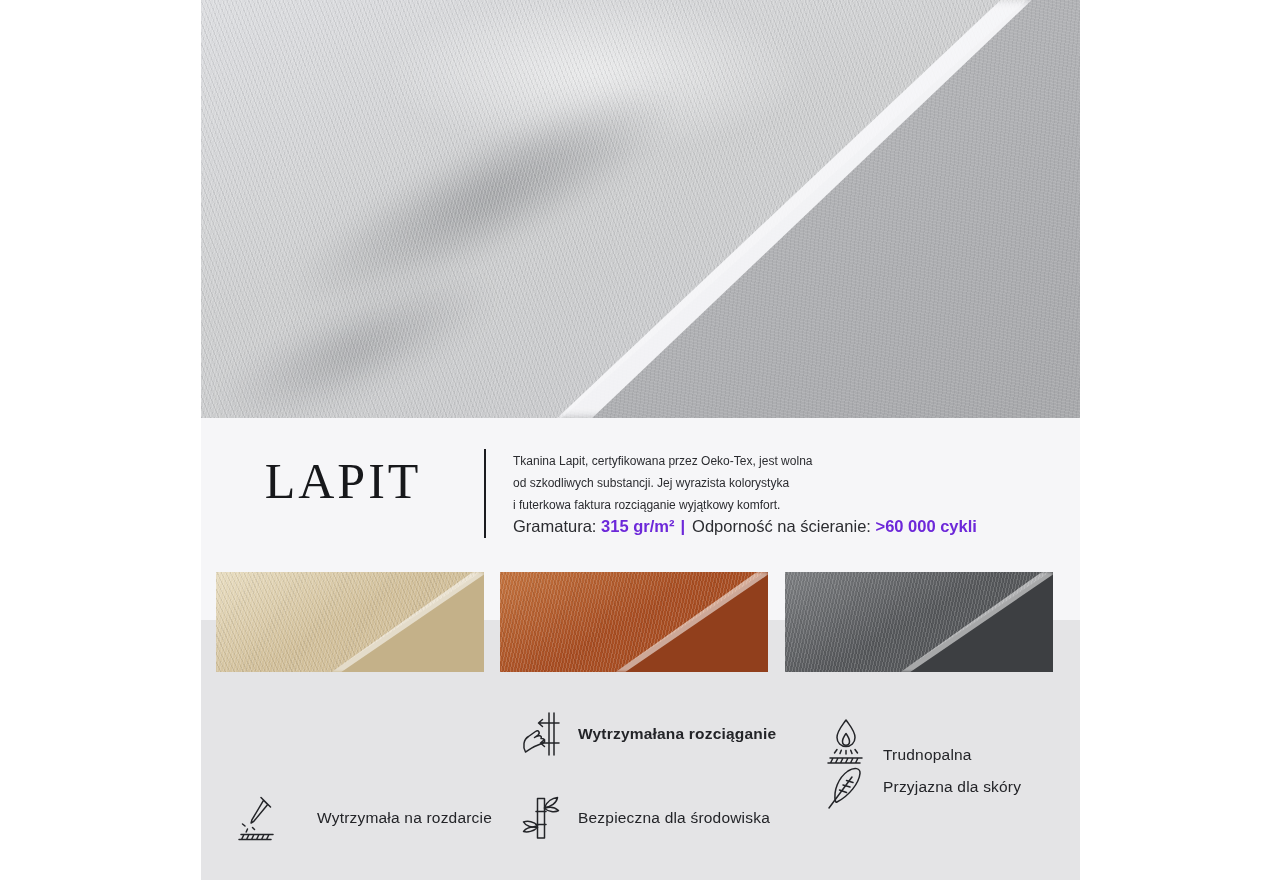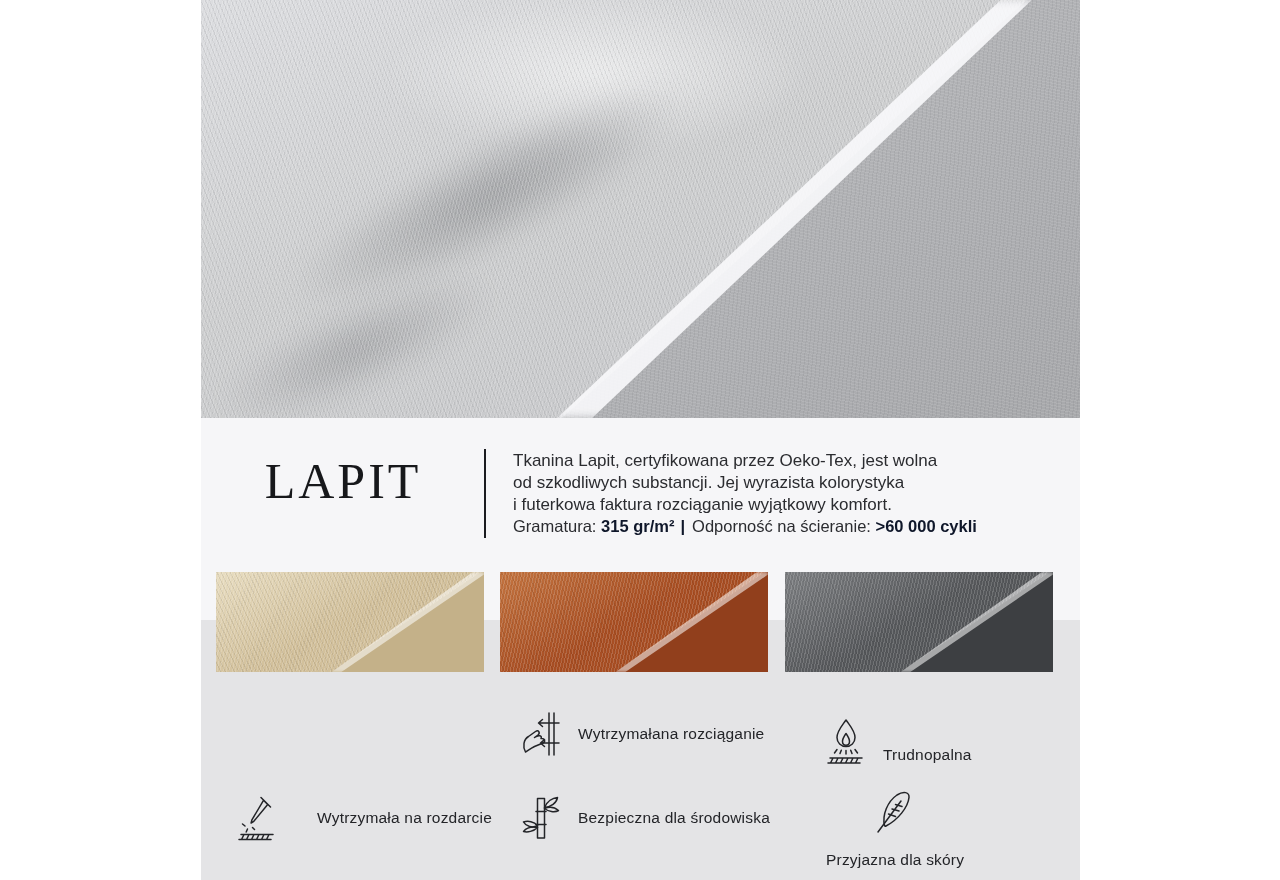--- a/index.html
+++ b/index.html
@@ -38,24 +38,24 @@
 
   
   .info-panel { position:absolute; left:0; top:418px; width:879px; height:202px; background:#f6f6f8; }
   .gray-panel { position:absolute; left:0; top:620px; width:879px; height:260px; background:#e4e4e6; }
 
   .title { position:absolute; left:0; top:452px; width:284px; text-align:center;
     font-family:"Liberation Serif", serif; font-weight:400; font-size:50px; line-height:58px;
     letter-spacing:3px; color:#17181b; }
   .divider { position:absolute; left:283px; top:449px; width:2px; height:89px; background:#1b1c20; }
   .description { position:absolute; left:312px; top:450px; width:560px;
-    font-size:17px; line-height:22px; color:#2b2c30; }
+    font-size:12px; line-height:22px; color:#2b2c30; }
   .specs { position:absolute; left:312px; top:514px; width:560px;
     font-size:16.5px; line-height:24px; color:#2b2c30; white-space:nowrap; }
-  .specs b { font-weight:700; color:#0f172a; }
+  .specs b { font-weight:700; color:#6d28d9; }
   .specs .sep { margin:0 7px 0 6px; }
 
   
   .swatch { position:absolute; top:572px; width:268px; height:100px; overflow:hidden;
     background:linear-gradient(150deg, var(--light) 0%, var(--face) 48%, var(--face) 100%); }
   .swatch.s1 { left:15px; } .swatch.s2 { left:299px; } .swatch.s3 { left:584px; }
   .swatch .tex { position:absolute; inset:0;
     background:
       repeating-linear-gradient(102deg, rgba(255,255,255,0.16) 0 1px, rgba(0,0,0,0) 1px 3px),
       repeating-linear-gradient(64deg, rgba(0,0,0,0.08) 0 1px, rgba(0,0,0,0) 1px 4px); }
@@ -68,22 +68,22 @@
   .swatch .edge { position:absolute; inset:0;
     clip-path:polygon(40% 106%, 99% -6%, 102.5% -2%, 43.5% 106%);
     background:rgba(255,255,255,0.55); filter:blur(1.5px); }
 
   
   .feature { position:absolute; display:flex; align-items:center; height:60px; gap:17px; }
   .feature .icon-box { width:40px; height:46px; display:flex; align-items:center; justify-content:center; flex:0 0 auto; }
   .feature svg { stroke:#232428; fill:none; stroke-width:1.5; stroke-linecap:round; stroke-linejoin:round; }
   .feature svg .fill { fill:#232428; stroke:none; }
   .feature-label { font-size:15.5px; color:#232428; letter-spacing:0.2px; }
-  .f1 { left:36px;  top:704px; } .f2 { left:320px; top:704px; } .f3 { left:625px; top:704px;align-items:flex-end; }
-  .f4 { left:36px;  top:788px;gap:40px; } .f5 { left:320px; top:788px;align-items:center; } .f6 { left:625px; top:788px;flex-direction:column; }
+  .f1 { left:36px;  top:704px; } .f2 { left:320px; top:704px;font-weight:bold; } .f3 { left:625px; top:704px;align-items:flex-end; }
+  .f4 { left:36px;  top:788px;gap:40px; } .f5 { left:320px; top:788px;align-items:center; } .f6 { left:625px; top:757px; }
 </style>
 </head>
 <body>
 
 <div class="canvas">
   <div class="content">
 
     <div class="hero">
       <div class="glow"></div>
       <div class="streak s1"></div>

